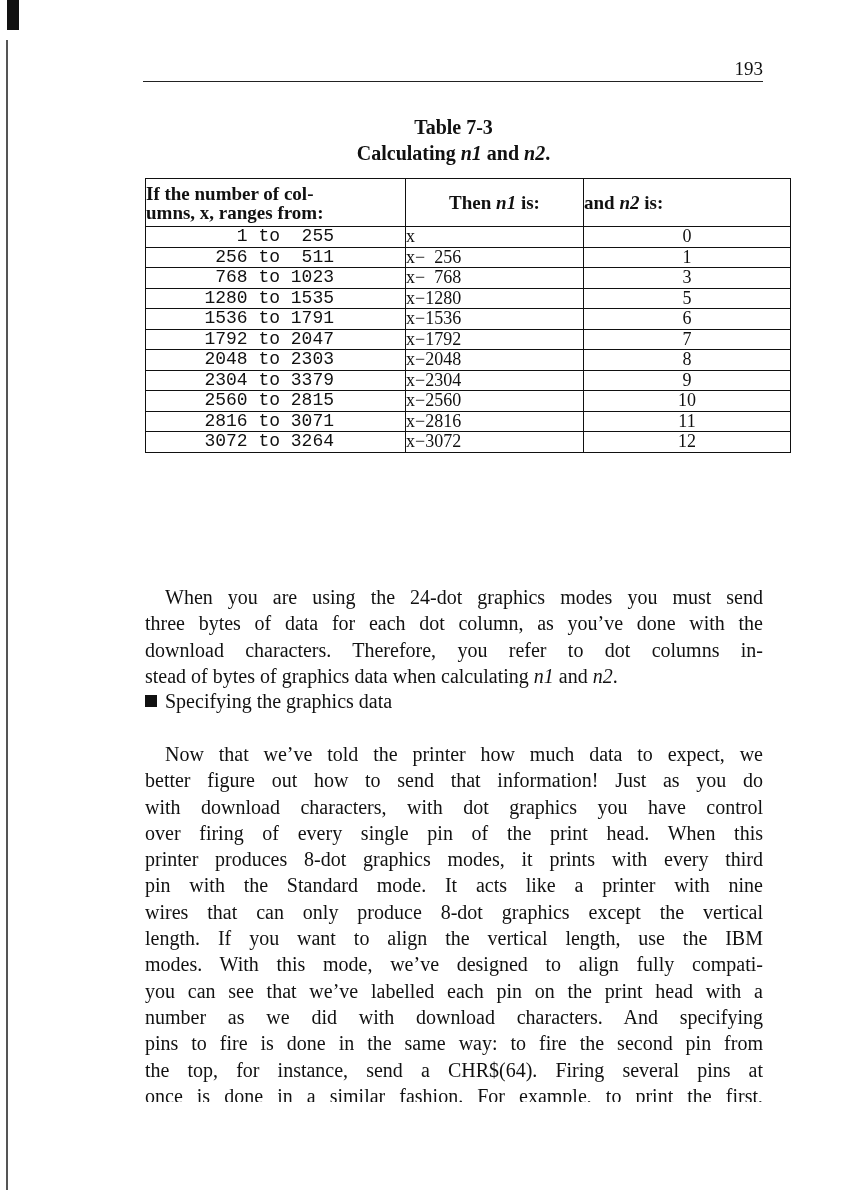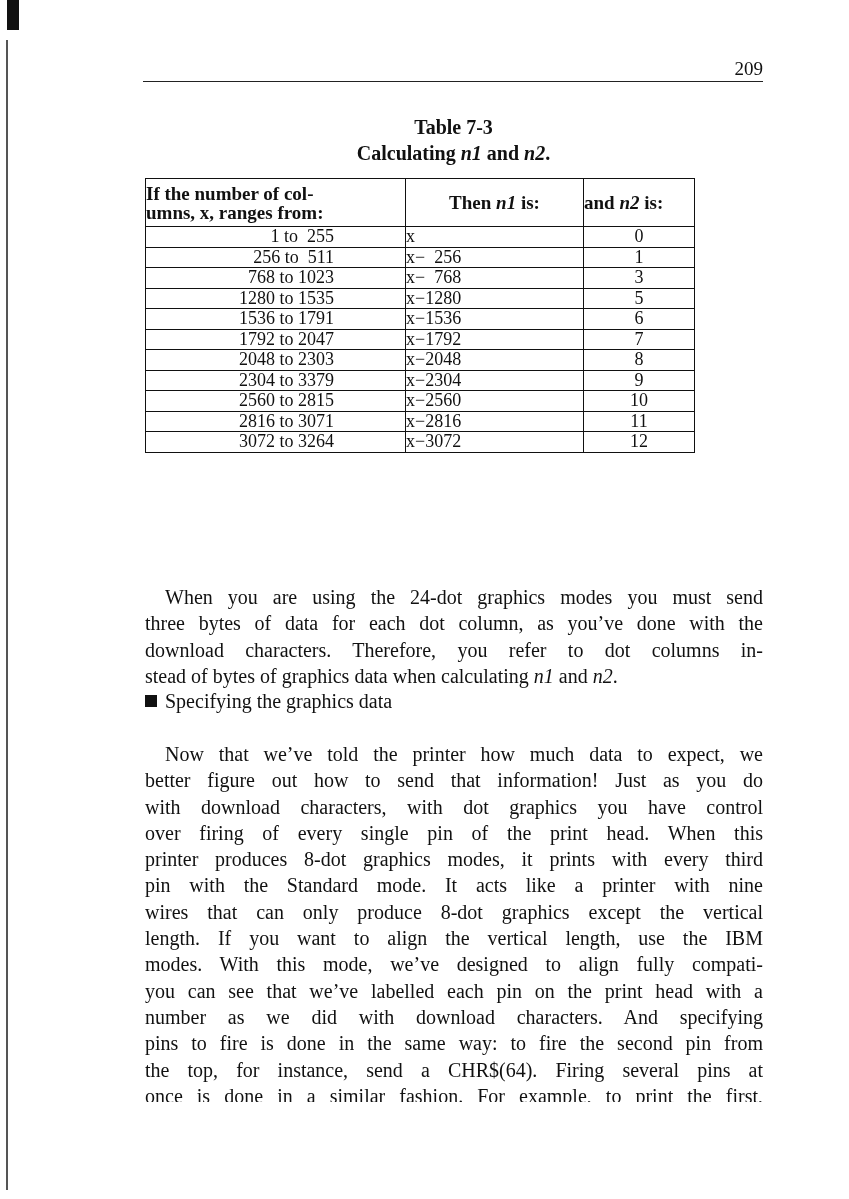--- a/index.html
+++ b/index.html
@@ -19,34 +19,34 @@
   .page-number {
     position: absolute; right: 86px; top: 58px; font-size: 19px; line-height: 22px;
   }
   .table-caption {
     position: absolute; left: 145px; width: 617px; text-align: center; font-weight: bold; font-size: 20px;
   }
   .cap1 { top: 116px; }
   .cap2 { top: 142px; }
   .table-caption i { font-style: italic; }
   table.data-table {
-    position: absolute; left: 145px; top: 178px; width: 550px; border-collapse: collapse;
+    position: absolute; left: 145px; top: 178px; width: 646px; border-collapse: collapse;
     font-size: 18px;
   }
   table.data-table th, table.data-table td {
     border: 1.5px solid #111; padding: 0; line-height: 19px;
   }
   table.data-table th {
     font-weight: bold; font-size: 19px; height: 47px; vertical-align: middle;
   }
   th.col1 { width: 259px; text-align: left; padding-left: 4px; line-height: 22px; }
   th.col2 { width: 177px; text-align: center; }
   th.col3 { text-align: left; }
   th i { font-style: italic; }
-  td.c1 { text-align: left; }
+  td.c1 { text-align: left; font-family: Liberation Mono, monospace; }
   td.c1 span { display: inline-block; width: 188px; text-align: right; }
   td.c2 { text-align: left; padding-left: 34px; }
   td.c3 { text-align: center; }
   table.data-table td { height: 19.5px; }
   .body-text {
     position: absolute; left: 145px; width: 618px; font-size: 20px; line-height: 26.3px;
     text-align: justify;
   }
   .para1 { top: 584px; }
   .para1 .line, .para2 .line { display: block; text-align: justify; text-align-last: justify; white-space: nowrap; }
@@ -59,21 +59,21 @@
   .lastline { text-align-last: left !important; }
   .line { overflow: hidden; }
   .cut { height: 19px; overflow: hidden; }
 </style>
 </head>
 <body>
 
 <div class="scan-edge-top"></div>
 <div class="scan-edge"></div>
 
-<div class="page-number">209</div>
+<div class="page-number">193</div>
 <div class="page-rule"></div>
 
 <div class="table-caption cap1">Table 7-3</div>
 <div class="table-caption cap2"><span>Calculating </span><i>n1</i><span> and </span><i>n2</i><span>.</span></div>
 
 <table class="data-table">
   <thead>
     <tr>
       <th class="col1"><span>If the number of col-</span><br><span>umns, x, ranges from:</span></th>
       <th class="col2"><span>Then </span><i>n1</i><span> is:</span></th>

